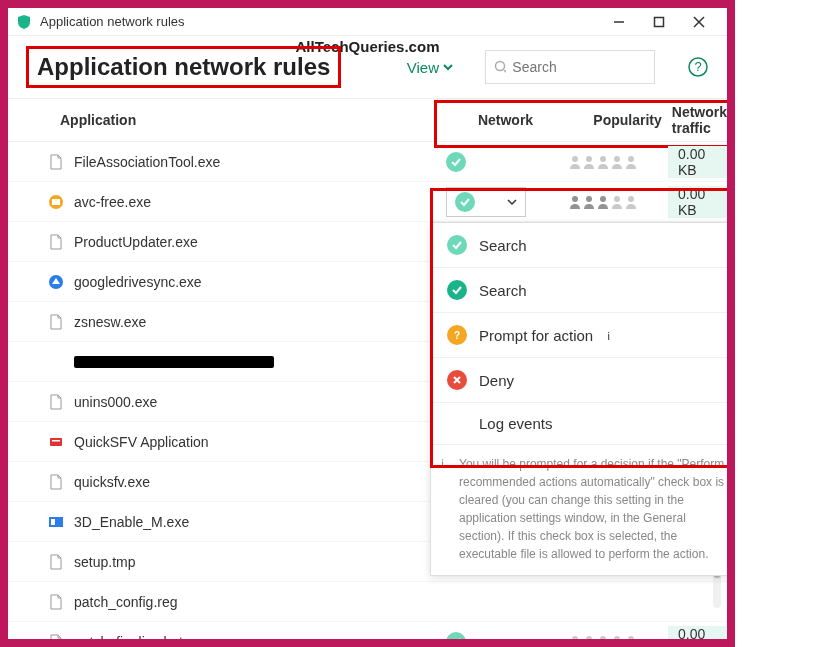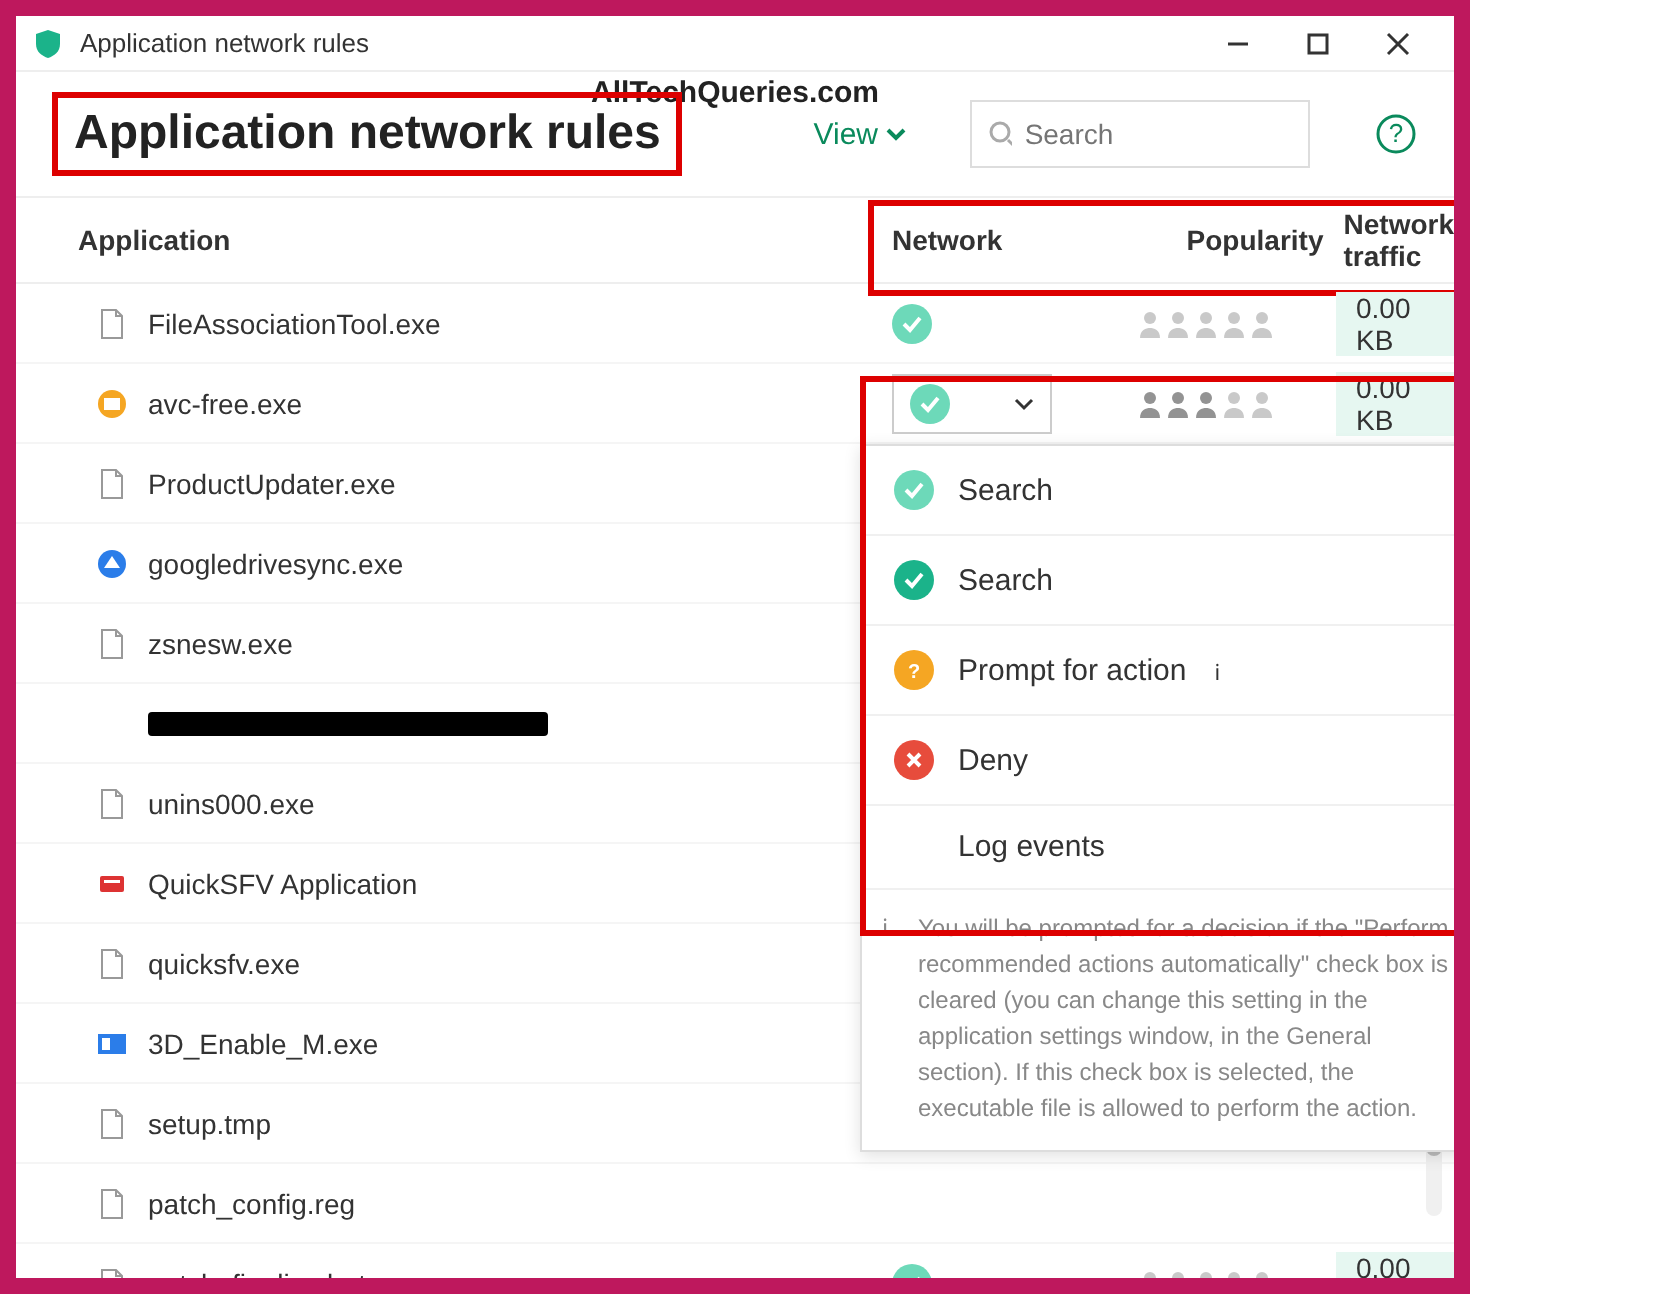--- a/index.html
+++ b/index.html
@@ -13,22 +13,22 @@
   .watermark { position: absolute; top: 30px; left: 50%; transform: translateX(-50%); font-weight: bold; font-size: 15px; color: #222; }
   .header-row { display: flex; align-items: center; padding: 10px 18px 10px 18px; position: relative; }
   .page-title-box { border: 3px solid #d00; padding: 4px 8px; }
   .page-title { font-size: 24px; font-weight: 600; color: #222; }
   .header-right { margin-left: auto; display: flex; align-items: center; gap: 32px; }
   .view-btn { color: #0a8a5c; font-size: 15px; display: flex; align-items: center; gap: 4px; cursor: pointer; }
   .search-box { width: 170px; height: 34px; border: 1px solid #ddd; display: flex; align-items: center; padding: 0 8px; gap: 6px; }
   .search-input { border: none; outline: none; width: 100%; font-size: 14px; color: #888; background: transparent; }
   .help-btn svg { display: block; }
   .columns-head { display: flex; border-top: 1px solid #eee; border-bottom: 1px solid #eee; height: 44px; align-items: center; font-weight: 600; color: #333; }
-  .col-app { width: 430px; padding-left: 31px; }
-  .col-net { width: 100px; text-align: left; padding-left: 12px; }
+  .col-app { width: 430px; padding-left: 52px; }
+  .col-net { width: 100px; text-align: right; padding-left: 12px; }
   .col-pop { width: 130px; text-align: right; }
   .col-traf { flex: 1; text-align: left; padding-left: 10px; }
   .rows { position: relative; }
   .row { display: flex; align-items: center; height: 40px; border-bottom: 1px solid #f5f5f5; }
   .app-cell { width: 430px; display: flex; align-items: center; padding-left: 40px; gap: 10px; }
   .file-icon { width: 16px; height: 16px; flex-shrink: 0; }
   .net-cell { width: 100px; display: flex; justify-content: flex-start; padding-left: 8px; }
   .pop-cell { width: 130px; display: flex; justify-content: center; gap: 2px; }
   .traf-cell { flex: 1; padding-left: 10px; color: #333; font-size: 14px; }
   .traf-hi { background: #9be8d2; }

